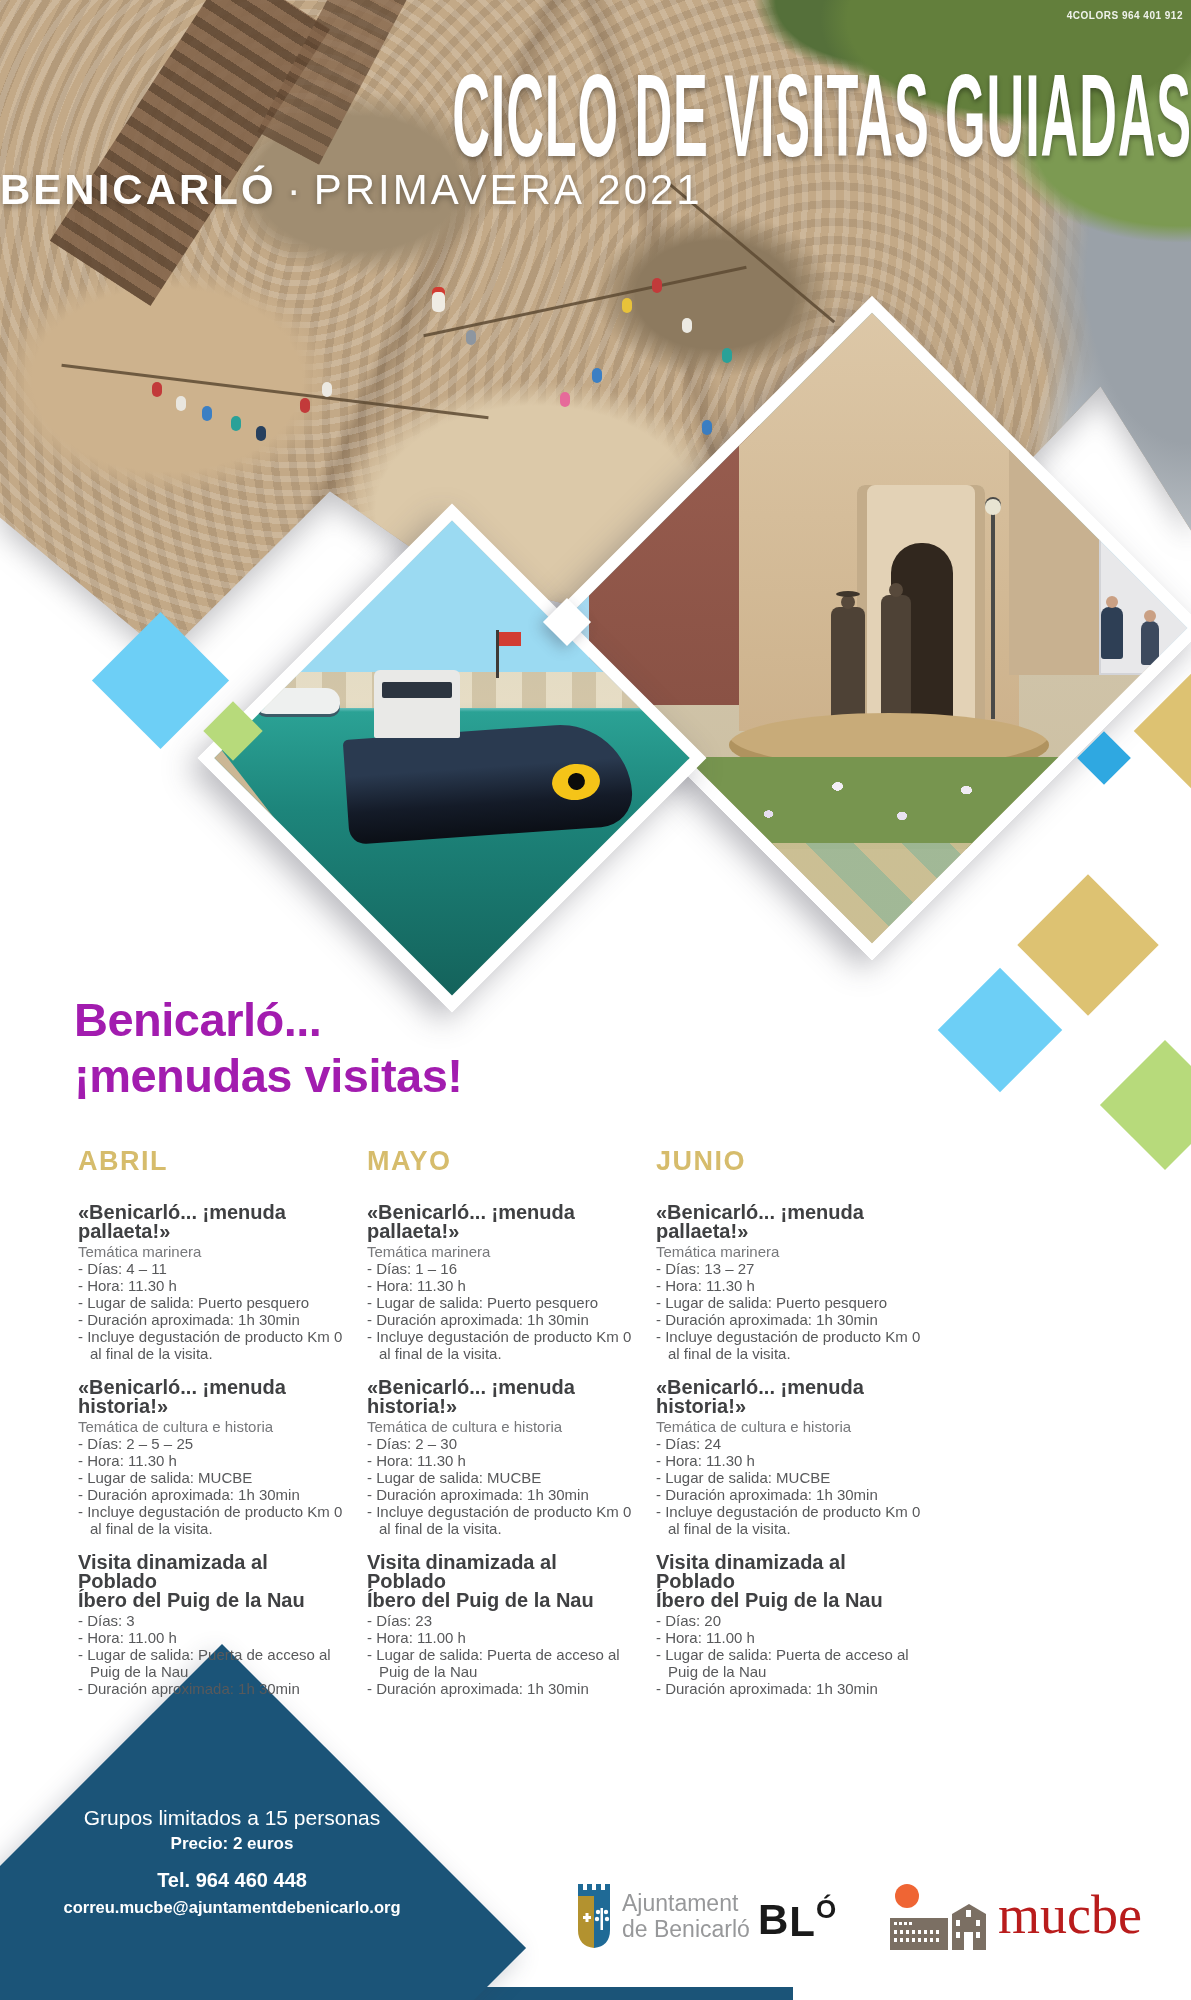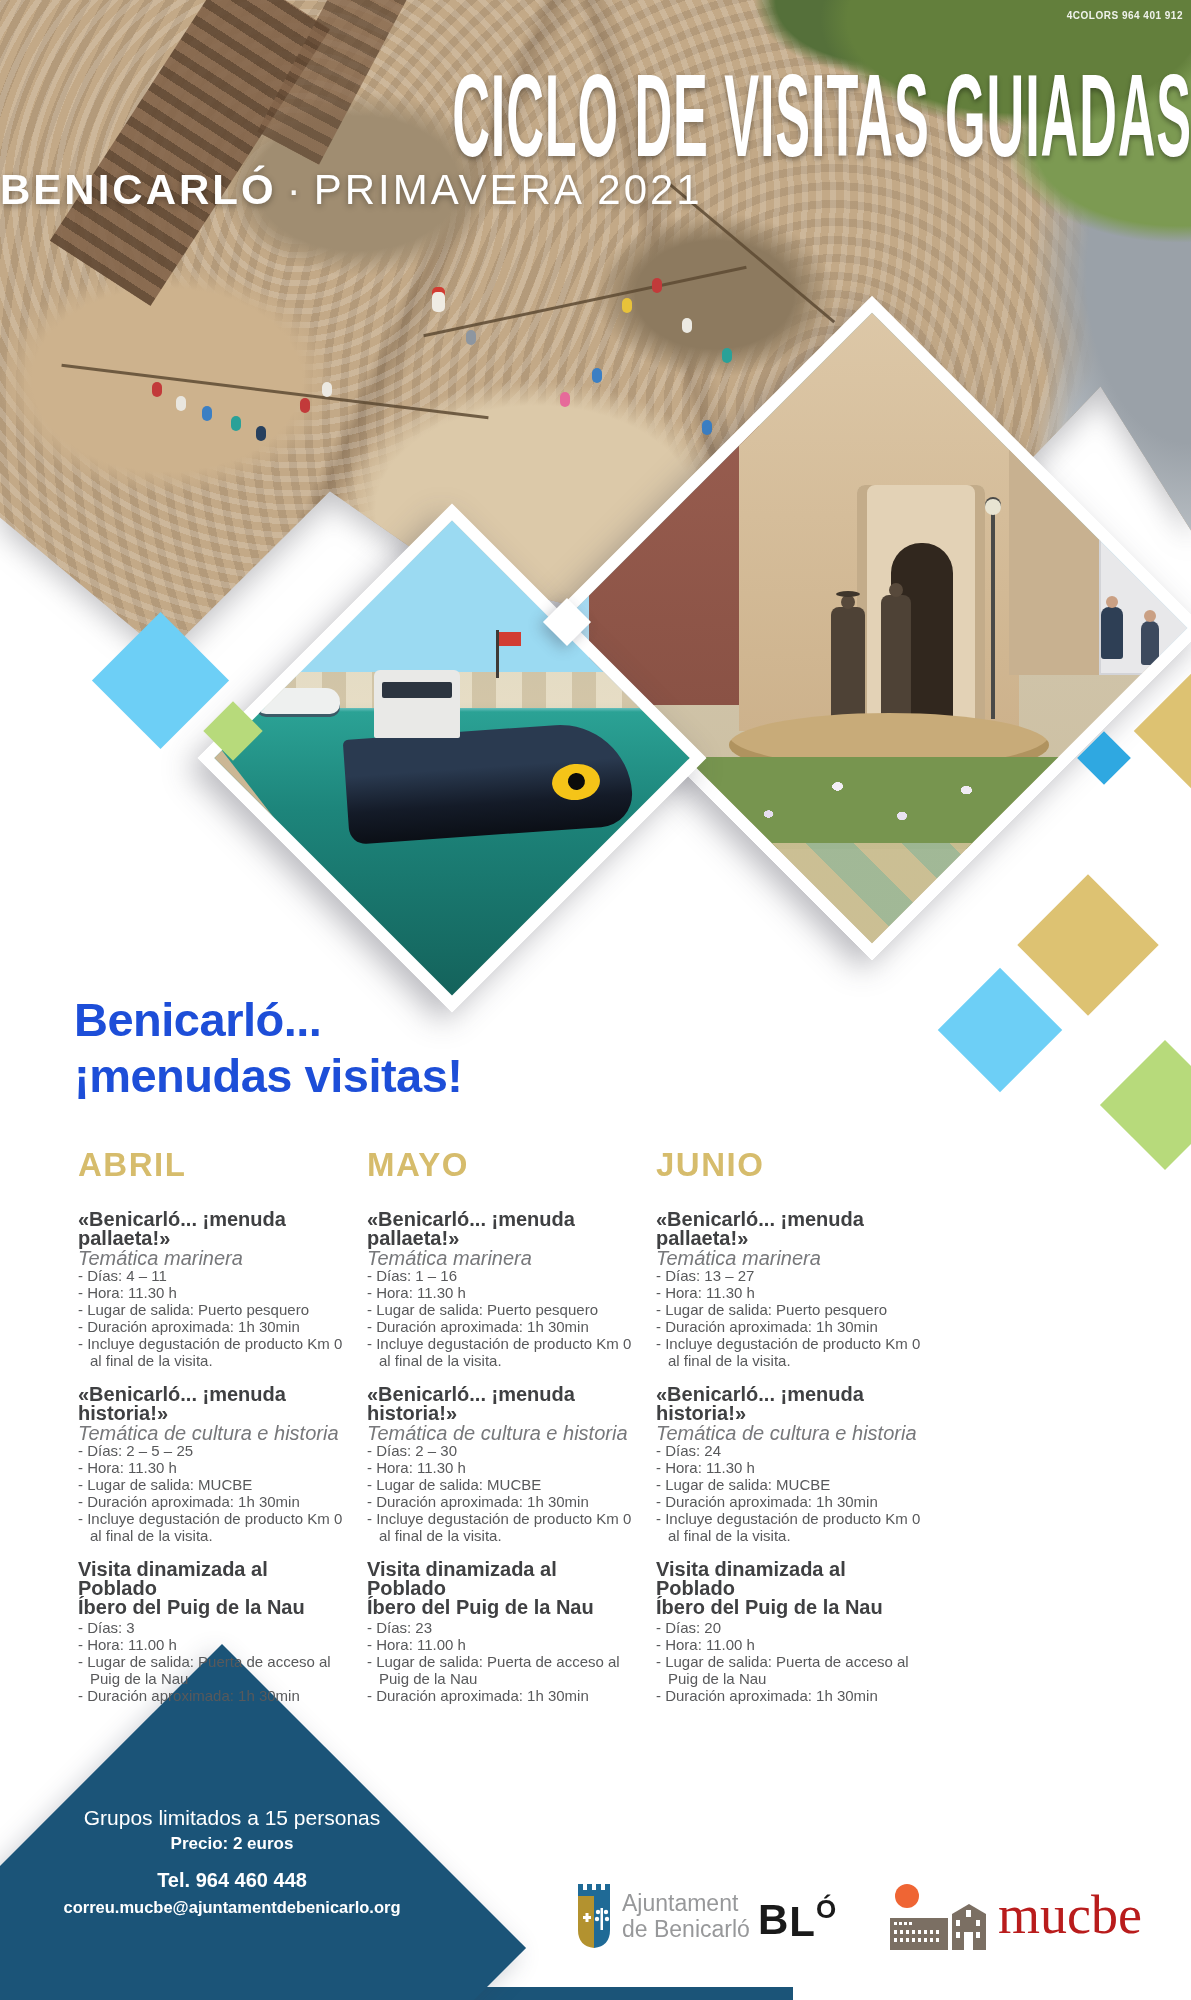--- a/index.html
+++ b/index.html
@@ -95,29 +95,29 @@
 
   
   .decor { z-index:4; }
   .d-cyan { background:#6dcff6; }
   .d-green { background:#b7da7b; }
   .d-tan { background:#ddc272; }
   .d-blue { background:#2fa8e1; }
   .d-white { background:#ffffff; box-shadow:0 6px 14px rgba(60,60,75,.3); }
 
   
-  .tagline { position:absolute; left:74px; top:992px; z-index:5; color:#1d4ed8; font-weight:bold; font-size:47px; line-height:56px; letter-spacing:-.5px; }
+  .tagline { position:absolute; left:74px; top:992px; z-index:5; color:#a21caf; font-weight:bold; font-size:47px; line-height:56px; letter-spacing:-.5px; }
 
   
   .months { position:absolute; left:78px; top:1146px; width:880px; display:flex; z-index:5; }
   .month { width:289px; padding-right:18px; }
-  .month-title { color:#d6bc6c; font-weight:bold; font-size:33px; letter-spacing:1.5px; margin-bottom:26px; }
+  .month-title { color:#d6bc6c; font-weight:bold; font-size:27px; letter-spacing:1.5px; margin-bottom:26px; }
   .event { margin-bottom:16px; }
   .event-title { color:#3f4042; font-weight:bold; font-size:20px; line-height:19px; white-space:pre-line; margin-bottom:2px; }
-  .event-theme { color:#77787b; font-style:italic; font-size:20px; line-height:17px; }
+  .event-theme { color:#77787b; font-size:15px; line-height:17px; }
   .event-details { list-style:none; }
   .detail { color:#58595b; font-size:15px; line-height:17px; padding-left:12px; text-indent:-12px; }
 
   
   .info-diamond { left:7px; top:1733px; width:430px; height:430px; background:#1b5478; z-index:2; box-shadow:0 10px 24px rgba(50,60,80,.25); }
   .info-text { position:absolute; left:20px; top:1806px; width:424px; text-align:center; color:#fff; z-index:5; }
   .info-l1 { font-weight:normal; font-size:21px; margin-bottom:4px; }
   .info-l2 { font-weight:bold; font-size:17px; margin-bottom:15px; }
   .info-l3 { font-weight:bold; font-size:20px; }
   .info-l4 { font-weight:bold; font-size:20px; margin-top:3px; }

